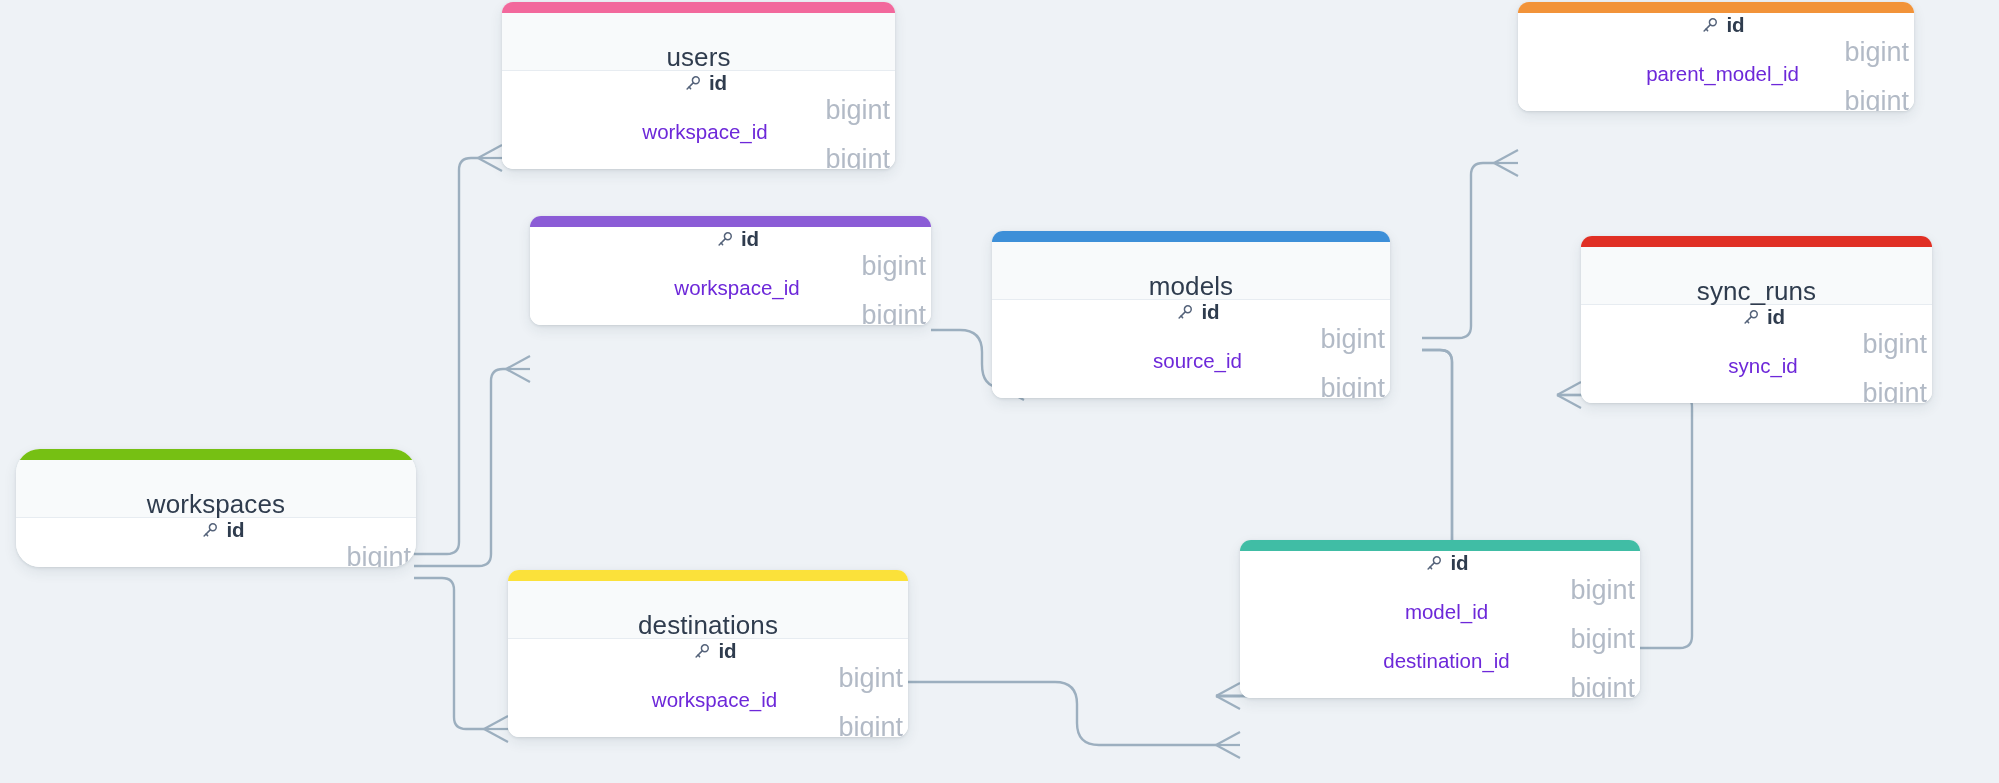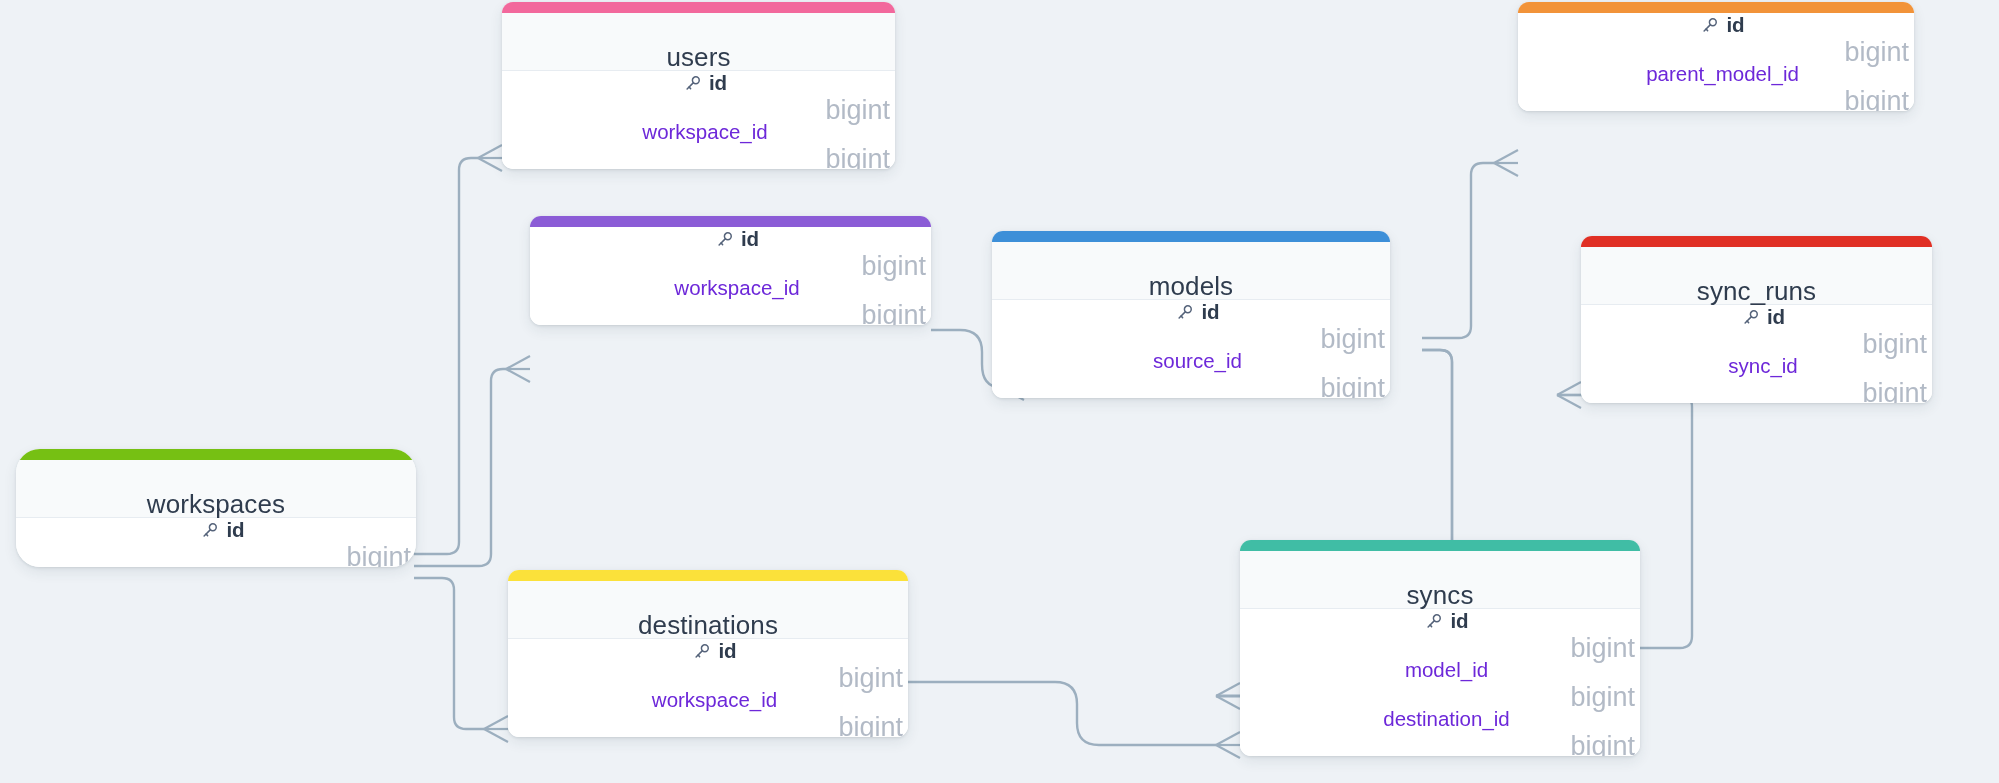--- a/index.html
+++ b/index.html
@@ -285,23 +285,20 @@
           <div class="row">
             <div class="fleft">
               <span class="fname">workspace_id</span>
             </div>
             <span class="ftype">bigint</span>
           </div>
         </div>
       </div>
       <div class="tbl" style="left: 1240px; top: 540px; width: 400px;">
         <div class="accent" style="background: rgb(64, 189, 165);"></div>
-        <div class="thead">
-          <div class="tname">syncs</div>
-        </div>
         <div class="rows">
           <div class="row">
             <div class="fleft">
               <span>
                 <svg class="kicon" viewBox="0 0 24 24" fill="none" stroke="#55637a" stroke-width="1.9" stroke-linecap="round" stroke-linejoin="round">
                   <circle cx="16.2" cy="7.9" r="4.3"></circle>
                   <path d="M13.2 10.9 L5.2 18.9"></path>
                   <path d="M7.6 16.5 L9.6 18.5"></path>
                 </svg>
               </span>

